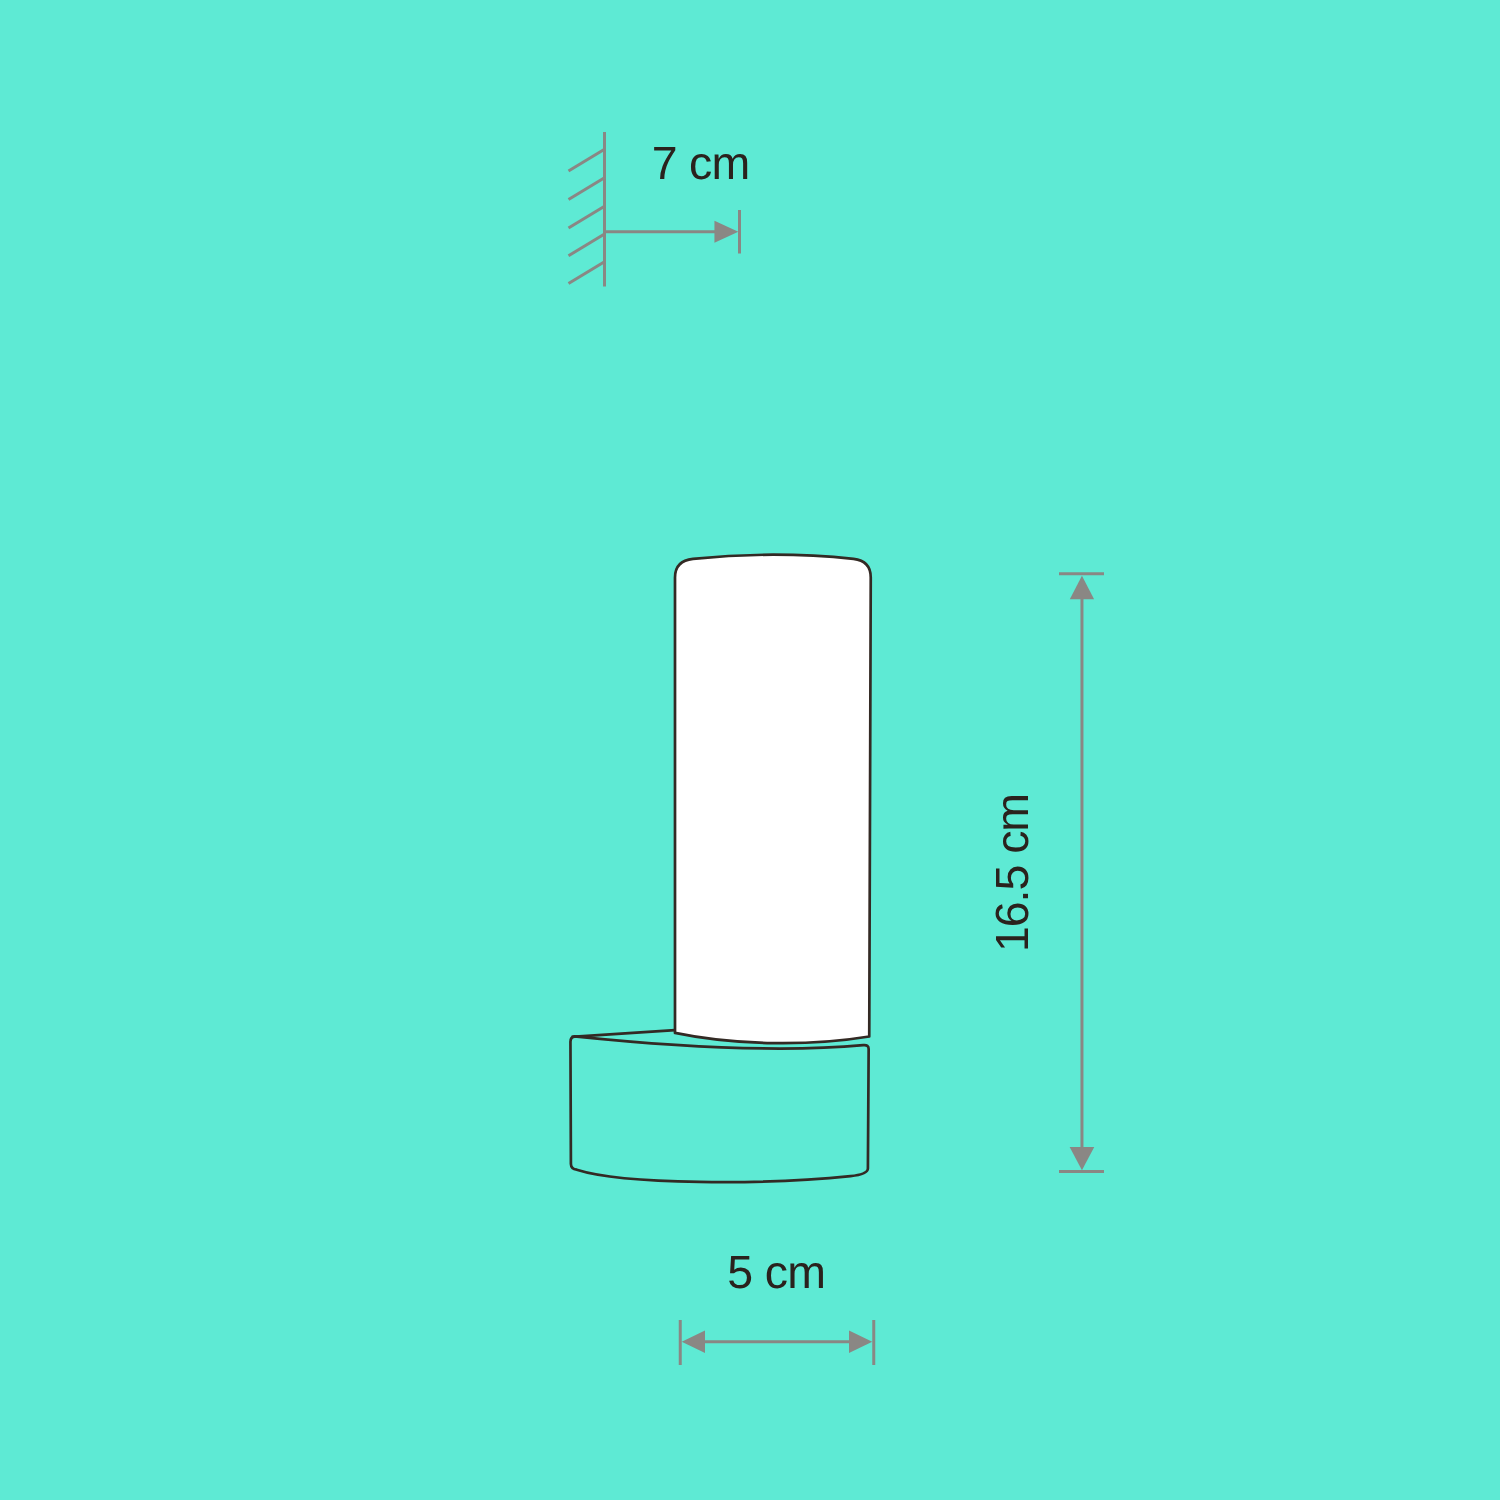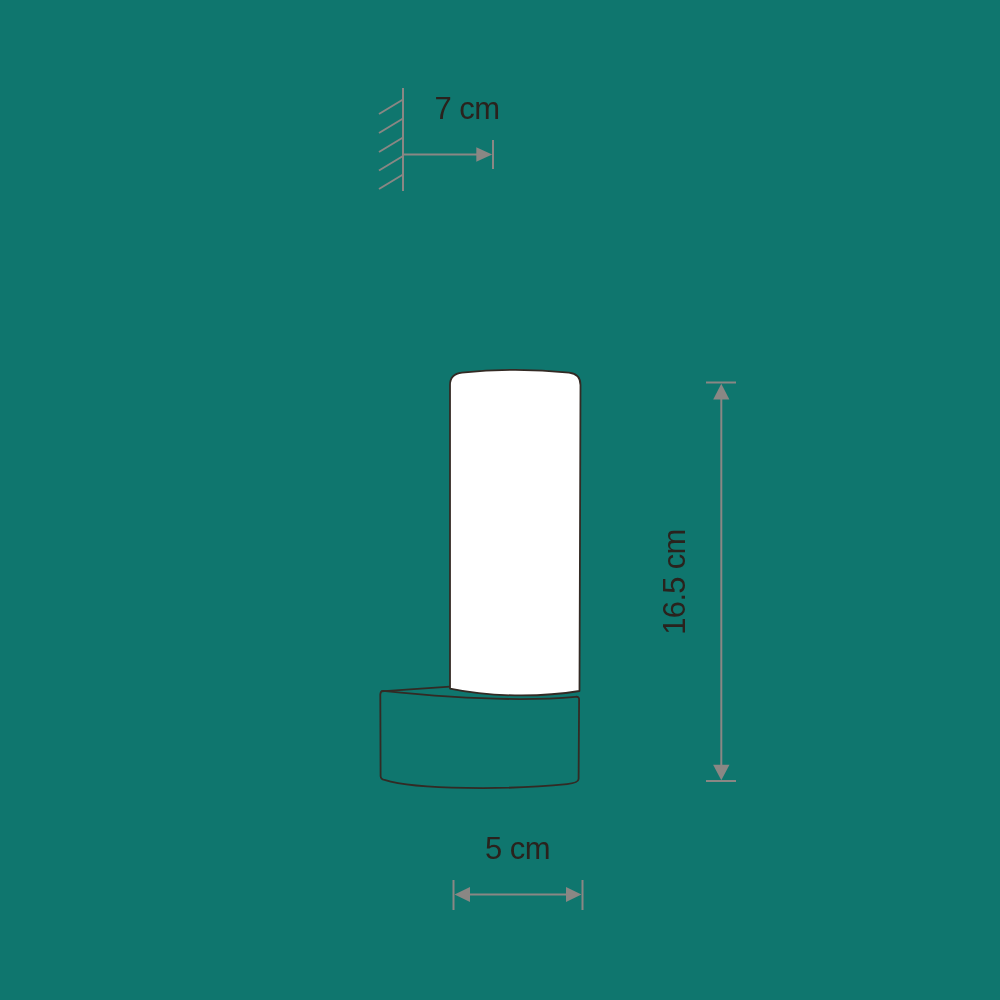--- a/index.html
+++ b/index.html
@@ -1,16 +1,16 @@
 <!DOCTYPE html>
 <html><head>
 <meta charset="utf-8">
 <style>
   html,body{margin:0;padding:0;background:#ffffff;}
-  .page{width:1000px;height:1000px;position:relative;background:#0f766e;font-family:"Liberation Sans",sans-serif;}
+  .page{width:1000px;height:1000px;position:relative;background:#5eead4;font-family:"Liberation Sans",sans-serif;}
   svg{position:absolute;top:0;left:0;}
   text{font-family:"Liberation Sans",sans-serif;fill:#2a221d;}
 </style>
 </head>
 <body>
 <div class="page">
 <svg width="1000" height="1000" viewBox="0 0 1000 1000">
 
   <g stroke="#8a8784" stroke-width="2" fill="none">
     <line x1="403" y1="88" x2="403" y2="191"></line>

